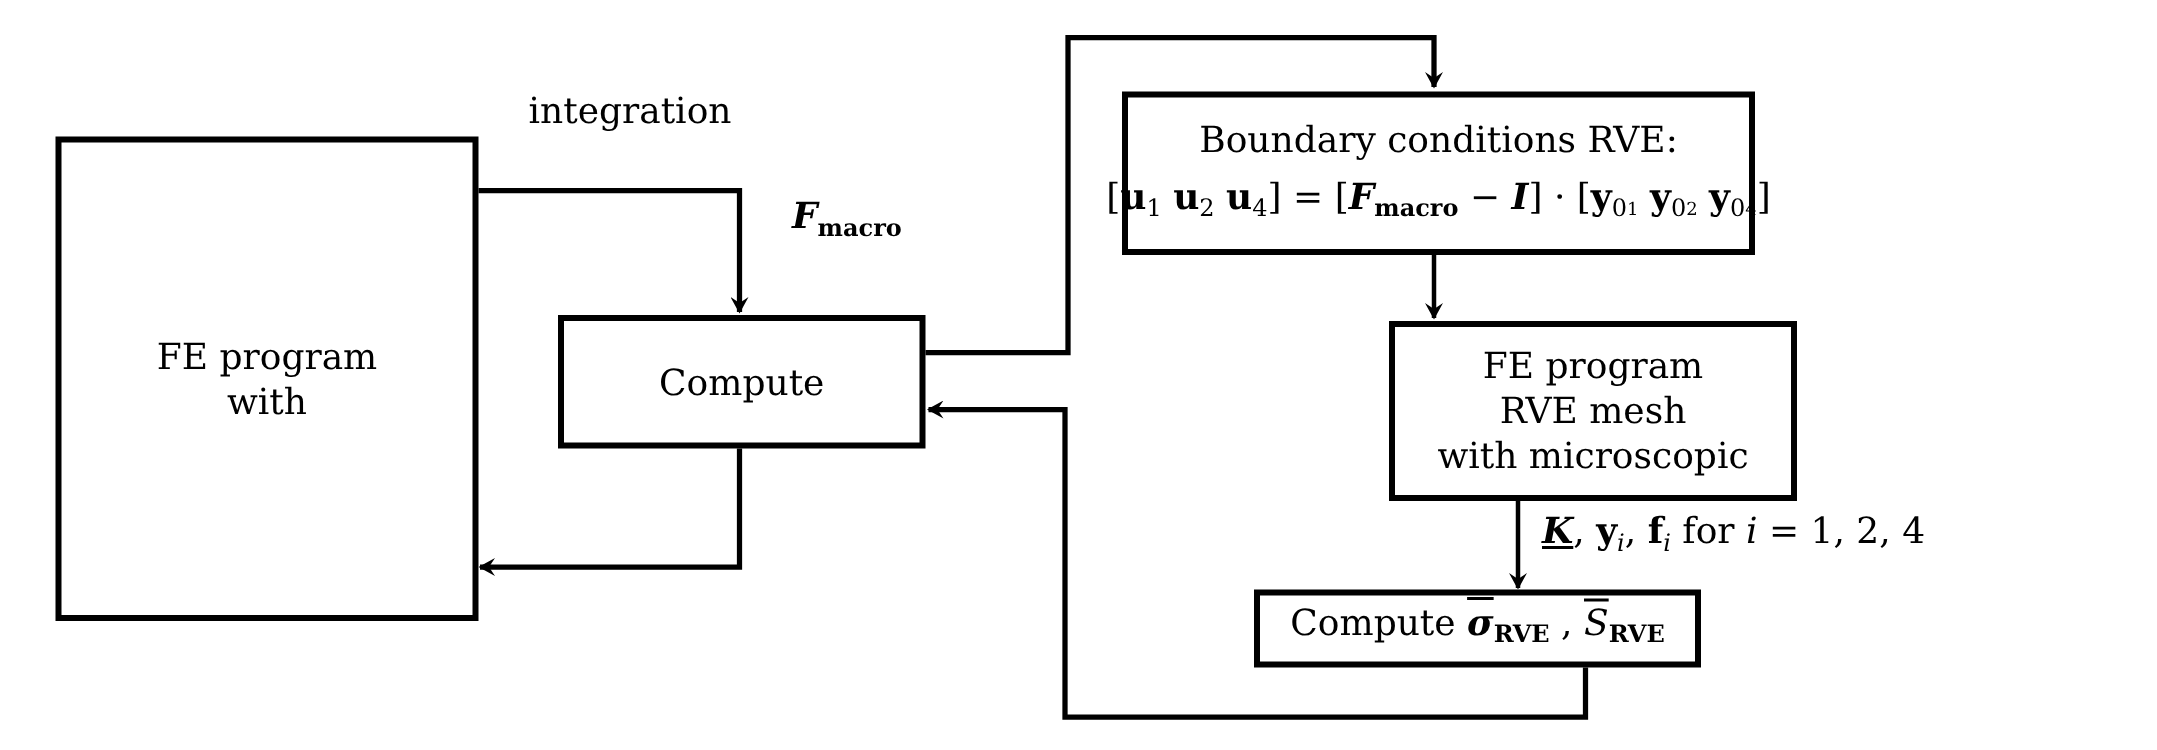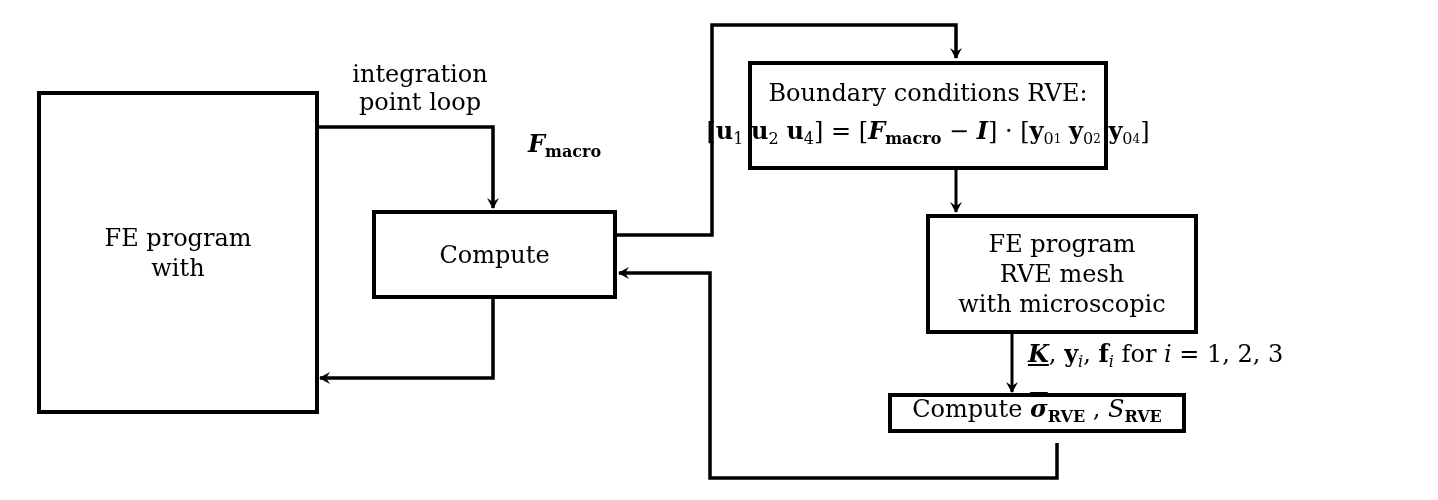--- a/index.html
+++ b/index.html
@@ -42,49 +42,48 @@
   <path d="M493,297 L493,378 L320,378" stroke="#000" stroke-width="3.5" fill="none" marker-end="url(#arr)"></path>
 </svg>
 
 <div class="box" style="left:37px; top:91px; width:282px; height:323px;">
   <div class="txt">FE program</div>
   <div class="txt">with</div>
 </div>
 
 <div class="lbl" style="left:335px; top:60px; width:170px;">
   <div>integration</div>
-  <div>point loop</div>
 </div>
 
 <div class="lbl" style="left:508px; top:130px;margin-left:20px;">
   <span class="bi">F</span><span class="sub b">macro</span>
 </div>
 
 <div class="box" style="left:372px; top:210px; width:245px; height:89px;">
   <div class="txt">Compute</div>
 </div>
 
-<div class="box" style="left:748px; top:61px; width:360px; height:109px;">
+<div class="box" style="left:748px; top:61px; width:422px; height:109px;">
   <div class="txt" style="margin-bottom:8px;">Boundary conditions RVE:</div>
   <div class="txt">
     <span>[</span><span class="b">u</span><span class="sub">1</span>
     <span class="b">u</span><span class="sub">2</span>
     <span class="b">u</span><span class="sub">4</span><span>]</span><span> = [</span><span class="bi">F</span><span class="sub b">macro</span><span> − </span><span class="bi">I</span><span>] · [</span><span class="b">y</span><span class="sub">0</span><span class="sub2">1</span>
     <span class="b">y</span><span class="sub">0</span><span class="sub2">2</span>
     <span class="b">y</span><span class="sub">0</span><span class="sub2">4</span><span>]</span>
   </div>
 </div>
 
 <div class="box" style="left:926px; top:214px; width:272px; height:120px;">
   <div class="txt">FE program</div>
   <div class="txt">RVE mesh</div>
   <div class="txt">with microscopic</div>
 </div>
 
 <div class="lbl" style="left:1028px; top:340px;">
-  <span class="it ul b">K</span><span>, </span><span class="b">y</span><span class="sub it">i</span><span>, </span><span class="b">f</span><span class="sub it">i</span><span> for </span><span class="it">i</span><span> = 1, 2, 3</span>
+  <span class="it ul b">K</span><span>, </span><span class="b">y</span><span class="sub it">i</span><span>, </span><span class="b">f</span><span class="sub it">i</span><span> for </span><span class="it">i</span><span> = 1, 2, 4</span>
 </div>
 
-<div class="box" style="left:888px; top:393px; width:298px; height:40px;">
+<div class="box" style="left:836px; top:393px; width:298px; height:52px;">
   <div class="txt">
     <span>Compute </span><span class="bi ovl">σ</span><span class="sub b">RVE</span><span> , </span><span class="it ul ovl">S</span><span class="sub b">RVE</span>
   </div>
 </div>
 
 </body></html>

